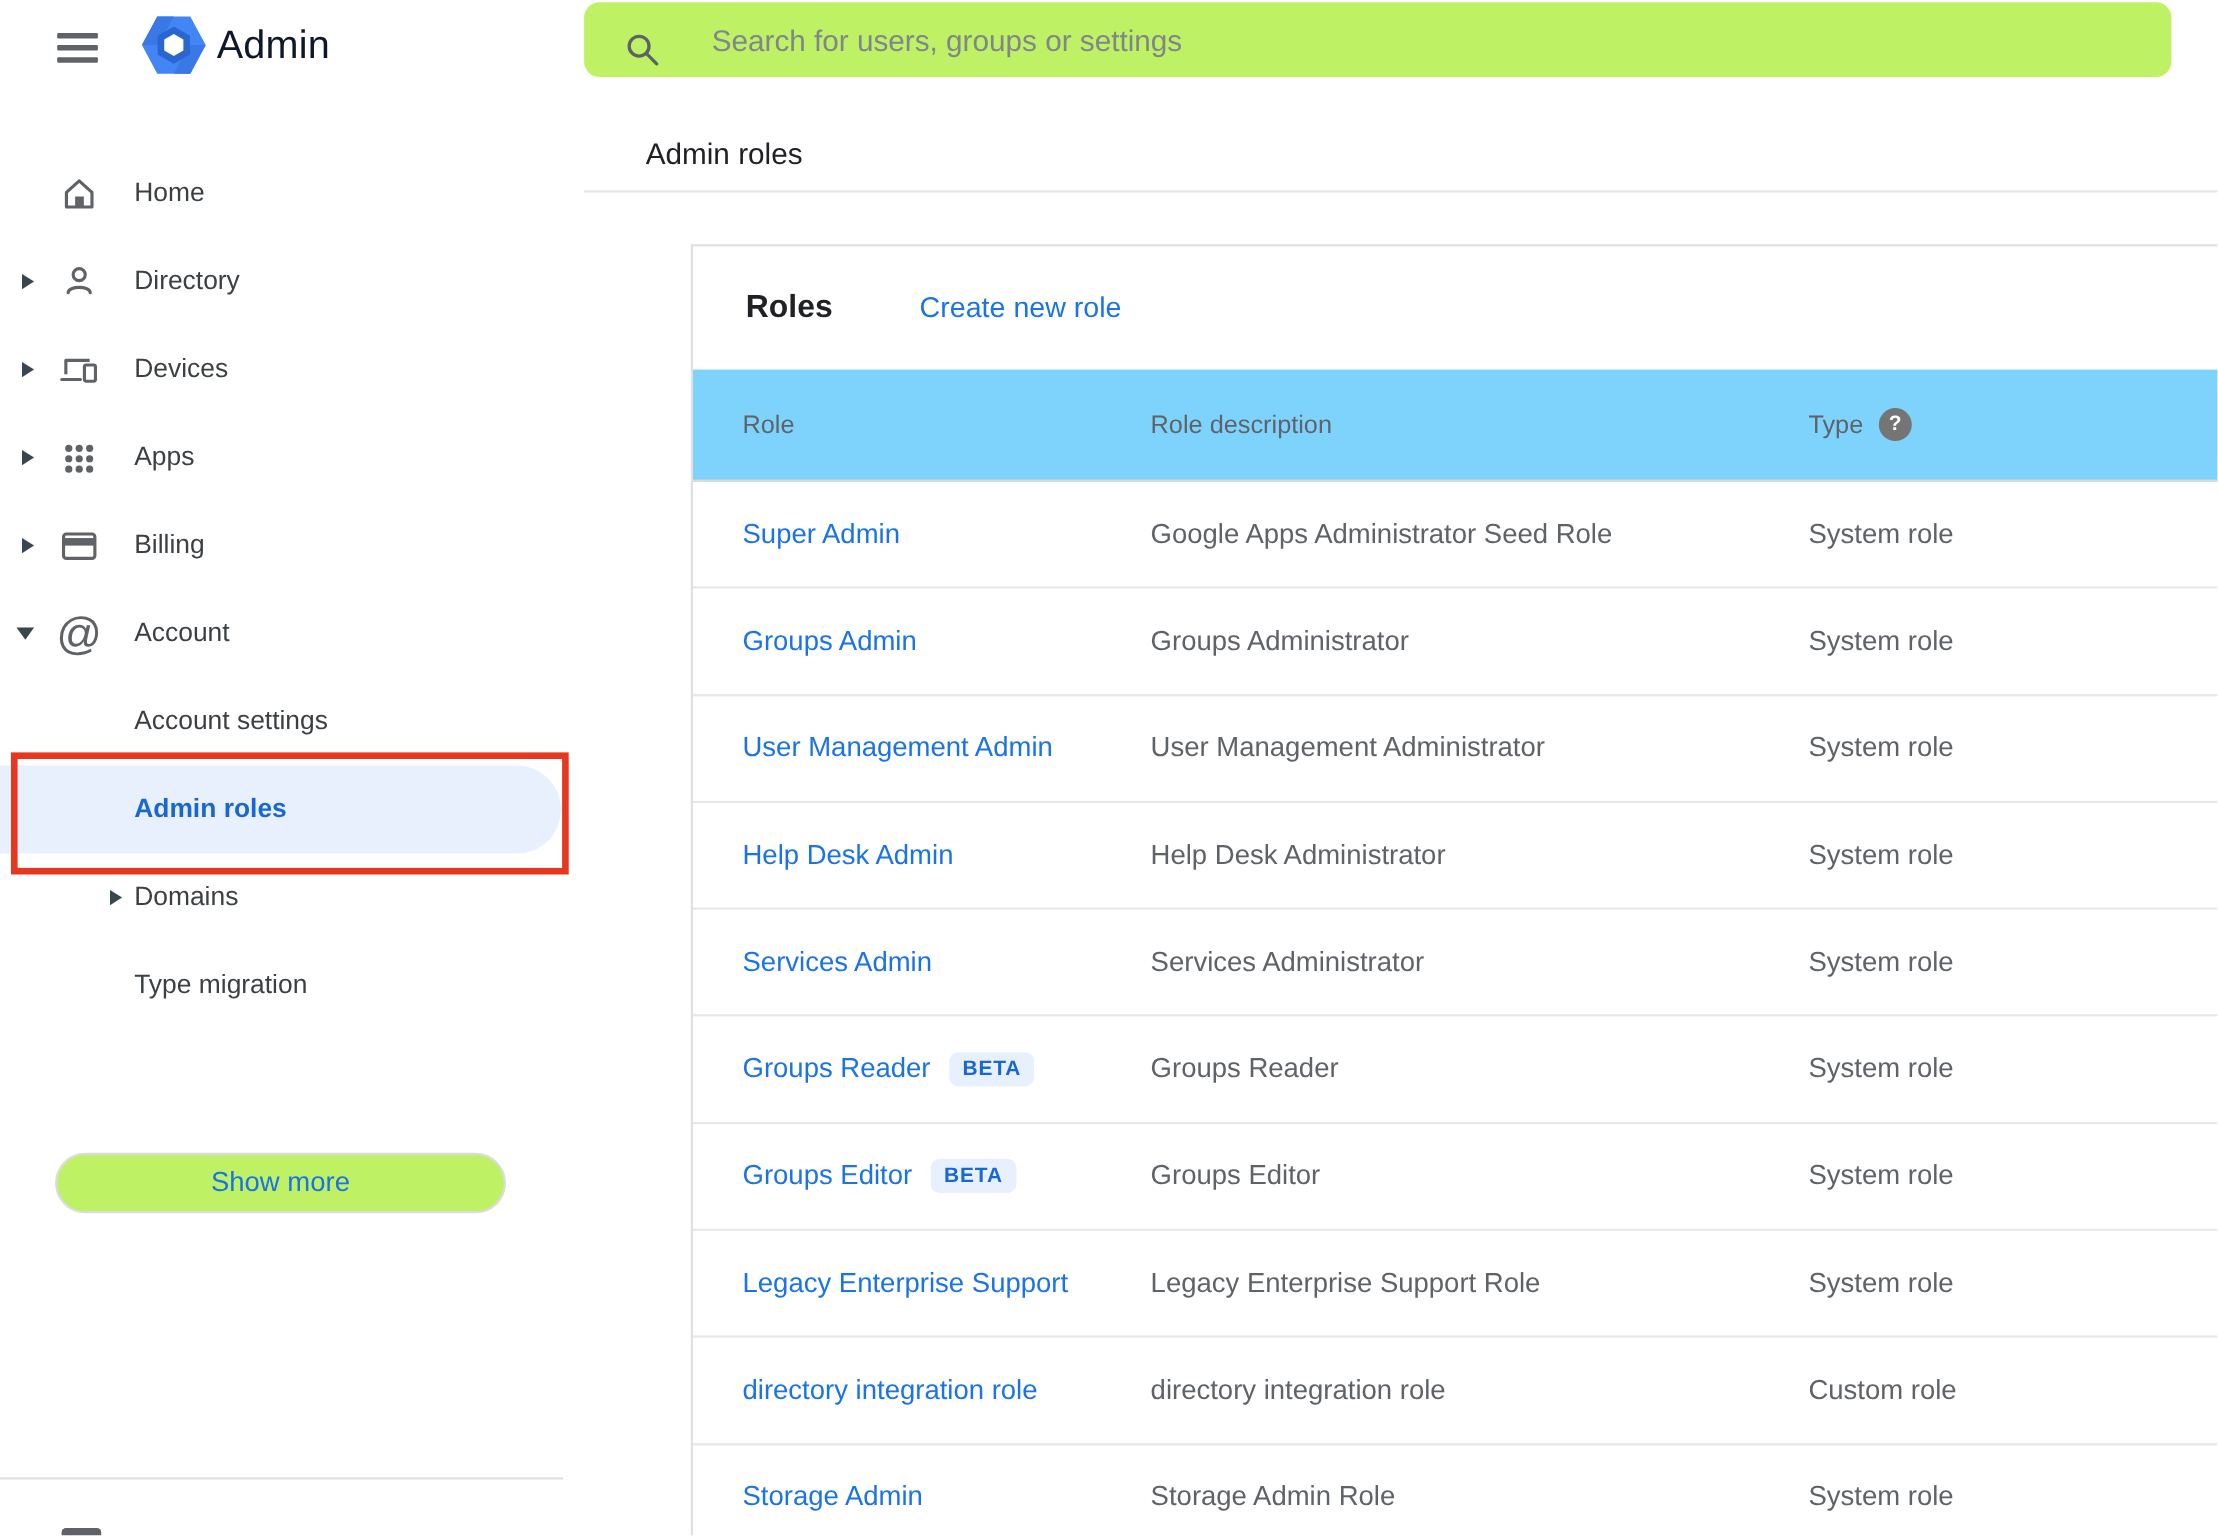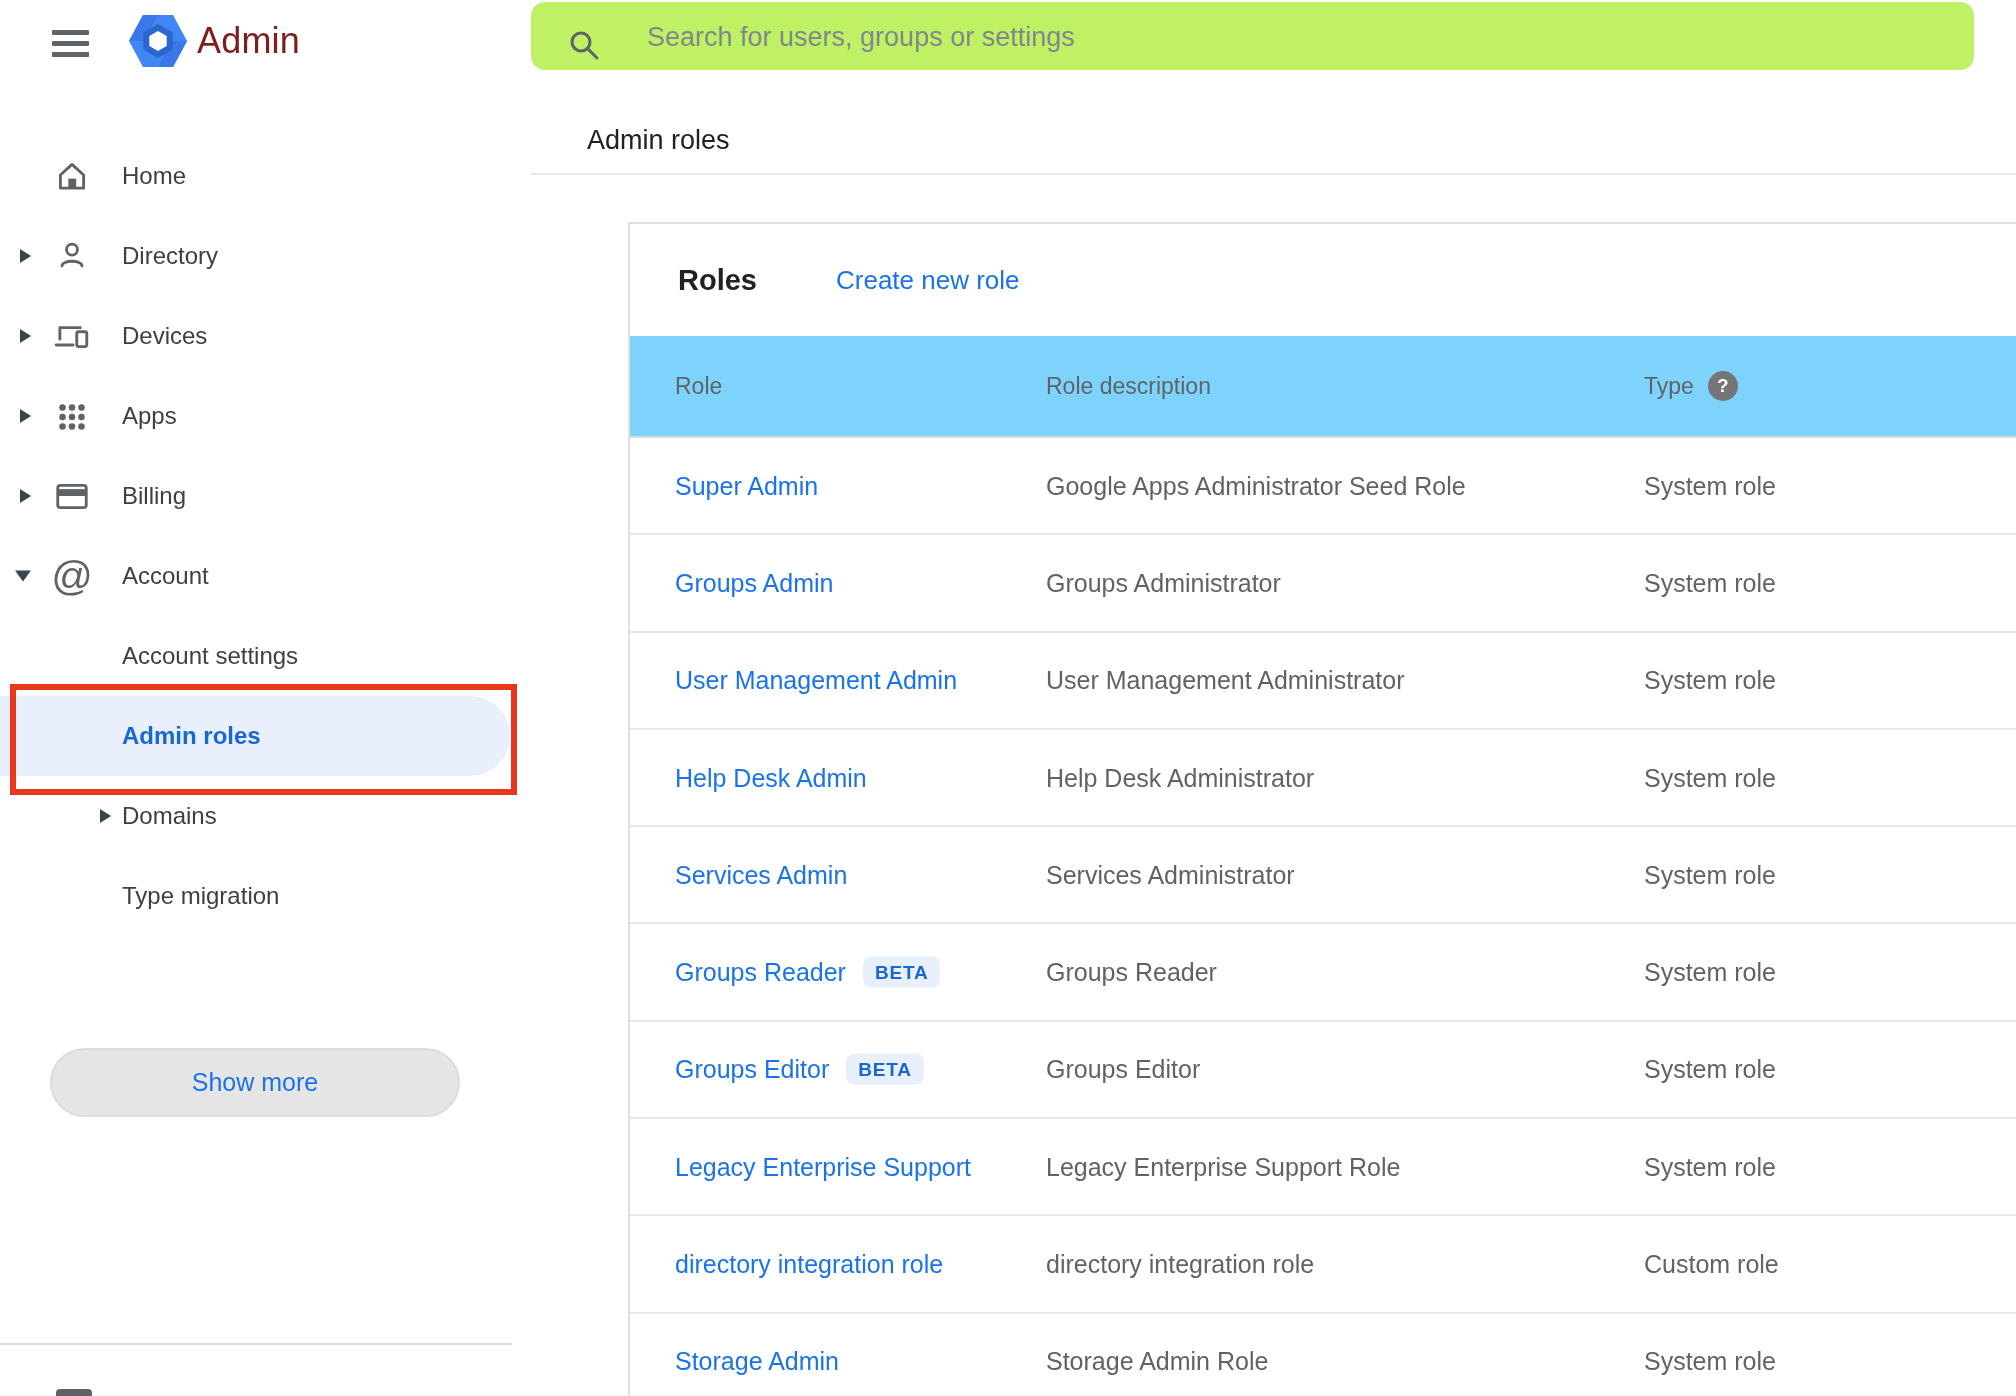--- a/index.html
+++ b/index.html
@@ -8,21 +8,21 @@
     background:#ffffff;font-family:"Liberation Sans", sans-serif;
     -webkit-font-smoothing:antialiased;
   }
   
   .hamburger{position:absolute;left:44px;top:20px;width:52px;height:48px;border:none;background:transparent;cursor:pointer;padding:0;}
   .hamburger .bar{position:absolute;left:8px;width:37px;height:4.5px;background:#5f6368;border-radius:1px;}
   .hamburger .bar:nth-child(1){top:10px;}
   .hamburger .bar:nth-child(2){top:21px;}
   .hamburger .bar:nth-child(3){top:32px;}
   .logo{position:absolute;left:128px;top:14px;display:flex;align-items:center;gap:9px;}
-  .logo-text{font-size:36px;color:#7f1d1d;letter-spacing:0.2px;}
+  .logo-text{font-size:36px;color:#0f172a;letter-spacing:0.2px;}
   .searchbar{position:absolute;left:531px;top:2px;width:1443px;height:68px;background:#bef264;border-radius:14px;display:flex;align-items:center;}
   .search-icon{position:absolute;left:36px;top:26px;width:34px;height:34px;}
   .search-input{
     position:absolute;left:114px;top:0;width:1300px;height:100%;border:none;background:transparent;outline:none;
     font-family:"Liberation Sans", sans-serif;font-size:27px;color:#3c4043;
   }
   .search-input::placeholder{color:#80868b;opacity:1;}
   
   .breadcrumb{position:absolute;left:587px;top:122px;height:36px;line-height:36px;font-size:27px;color:#202124;}
   .top-divider{position:absolute;left:531px;top:173px;width:1485px;height:2px;background:#e6e6e6;}
@@ -36,22 +36,22 @@
   .side-item .caret.main-caret{left:20px;}
   .side-item .caret.main-caret.caret-down{left:15px;}
   .side-item .caret.sub-caret{left:100px;}
   .side-item .s-icon{position:absolute;left:52px;top:50%;transform:translateY(-50%);width:40px;height:40px;display:flex;align-items:center;justify-content:center;color:#5f6368;}
   .side-item .s-icon .at-glyph{font-size:41px;color:#5f6368;line-height:40px;}
   .side-item .s-label{position:absolute;left:122px;top:50%;transform:translateY(-50%);font-size:24px;color:#3c4043;white-space:nowrap;}
   .side-item.selected{background:#e8f0fe;width:510px;border-radius:0 40px 40px 0;}
   .side-item.selected .s-label{color:#1967d2;font-weight:700;}
   .annotation-box{position:absolute;left:10px;top:684px;width:507px;height:111px;border:6px solid #e8371f;box-sizing:border-box;pointer-events:none;}
   .show-more{
-    position:absolute;left:50px;top:1048px;width:410px;height:69px;border:2px solid #dadce0;border-radius:35px;
-    background:#e5e5e5;color:#1a73e8;font-family:"Liberation Sans", sans-serif;font-size:25px;font-weight:500;cursor:pointer;
+    position:absolute;left:50px;top:1048px;width:410px;height:55px;border:2px solid #dadce0;border-radius:35px;
+    background:#bef264;color:#1a73e8;font-family:"Liberation Sans", sans-serif;font-size:25px;font-weight:500;cursor:pointer;
   }
   .side-bottom-divider{position:absolute;left:0;top:1343px;width:512px;height:2px;background:#e0e0e0;}
   .partial-icon{position:absolute;left:56px;top:1389px;width:36px;height:7px;background:#5f6368;border-radius:4px 4px 0 0;}
   
   .card{
     position:absolute;left:628px;top:222px;width:1388px;height:1174px;background:#ffffff;
     border-left:2px solid #e0e0e0;border-top:2px solid #e0e0e0;box-sizing:border-box;
   }
   .card-header{position:relative;height:112px;}
   .card-title{position:absolute;left:48px;top:50%;transform:translateY(-50%);font-size:29px;font-weight:700;color:#202124;}

